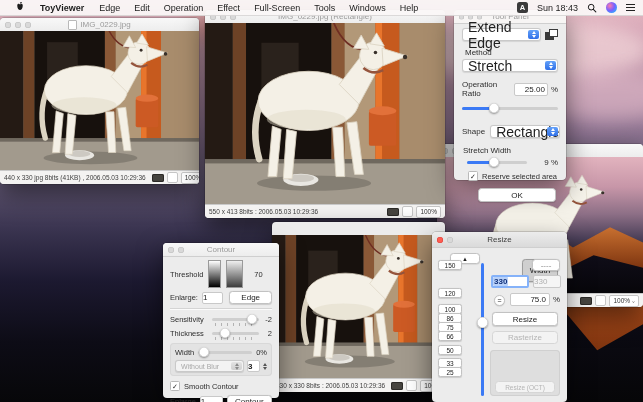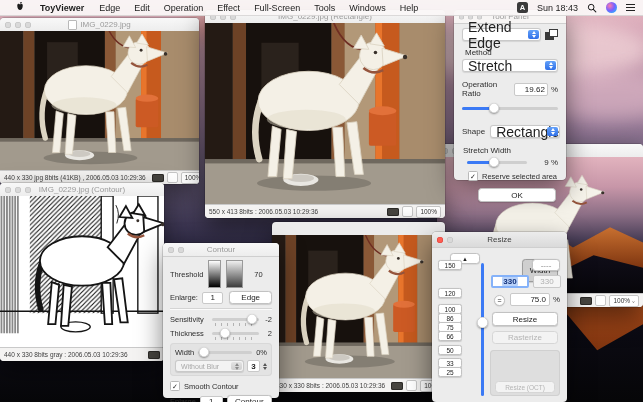--- a/index.html
+++ b/index.html
@@ -60,21 +60,21 @@
     font-size:14px;color:#1f1f1f;padding-left:5px;position:relative;box-shadow:0 .5px 1px rgba(0,0,0,.1);box-sizing:border-box;}
   .popup .step{position:absolute;right:1px;top:1px;bottom:1px;width:11px;border-radius:2px;
     background:linear-gradient(#63a1f9,#2f6fe8);display:flex;flex-direction:column;align-items:center;justify-content:center;gap:1px;}
   .popup.disabled{background:#f3f3f3;color:#a8a8a8;}
   .popup.disabled .step{background:linear-gradient(#e3e3e3,#cfcfcf);}
   .tri-u{width:0;height:0;border-left:2.5px solid transparent;border-right:2.5px solid transparent;border-bottom:3px solid #fff;}
   .tri-d{width:0;height:0;border-left:2.5px solid transparent;border-right:2.5px solid transparent;border-top:3px solid #fff;}
   .popup.disabled .tri-u{border-bottom-color:#8a8a8a;}
   .popup.disabled .tri-d{border-top-color:#8a8a8a;}
   .field{background:#fff;border:1px solid #c9c9c9;border-radius:2px;font-size:8px;color:#222;
-    display:flex;align-items:center;justify-content:center;box-sizing:border-box;}
+    display:flex;align-items:center;justify-content:flex-start;box-sizing:border-box;}
   .btn{background:#fff;border:1px solid #c2c2c2;border-radius:3.5px;font-size:8px;color:#222;
     display:flex;align-items:center;justify-content:center;box-shadow:0 .5px 1px rgba(0,0,0,.14);box-sizing:border-box;}
   .btn.disabled{background:#f3f3f3;color:#b4b4b4;box-shadow:none;border-color:#d6d6d6;}
   .btn.selected{background:#cfcfcf;border-color:#9d9d9d;}
   .slider{position:relative;height:10px;}
   .slider .track{position:absolute;left:0;right:0;top:4px;height:3px;background:#cfcfcf;border-radius:2px;}
   .slider .fill{position:absolute;left:0;top:4px;height:3px;background:#3b7af5;border-radius:2px;}
   .slider .thumb{position:absolute;top:0;width:10px;height:10px;background:#fff;border-radius:50%;
     box-shadow:0 1px 2px rgba(0,0,0,.4),inset 0 0 0 .6px #c6c6c6;}
   .ticks{position:absolute;left:3px;right:3px;top:9px;height:2.5px;
@@ -244,40 +244,20 @@
       <span>550 x 413  8bits : 2006.05.03 10:29:36</span>
       <span class="grow"></span>
       <span class="scrn"></span>
       <span class="wbox"></span>
       <span class="zbox">
         <span>100%</span>
       </span>
     </div>
   </div>
 
-  <div class="window" style="left:0px;top:183px;width:164px;height:178px;z-index:4;">
-    <div class="tbar">
-      <div class="lights">
-        <span class="lt"></span>
-        <span class="lt"></span>
-        <span class="lt"></span>
-      </div>
-      <span>IMG_0229.jpg (Contour)</span>
-    </div>
-    <div class="imgarea" style="background:#fff;">
-      <svg viewBox="0 0 190 165" preserveAspectRatio="xMidYMid slice">
-          <use href="#contourscene"></use>
-        </svg>
-    </div>
-    <div class="sbar">
-      <span>440 x 330  8bits gray : 2006.05.03 10:29:36</span>
-      <span class="grow"></span>
-      <span class="scrn"></span>
-    </div>
-  </div>
 
   <div class="window" style="left:272px;top:222px;width:173px;height:170px;z-index:5;">
     <div class="imgarea">
       <svg viewBox="0 0 220 165" preserveAspectRatio="xMidYMid slice">
           <use href="#scene"></use>
         </svg>
     </div>
     <div class="sbar">
       <span>330 x 330  8bits : 2006.05.03 10:29:36</span>
       <span class="grow"></span>
@@ -393,21 +373,21 @@
       <div class="lbl" style="margin:7px 0 2px 3px;">Method</div>
       <span class="popup" style="display:flex;">
         <span>Stretch</span>
         <span class="step">
             <i class="tri-u"></i>
             <i class="tri-d"></i>
           </span>
       </span>
       <div class="row" style="margin-top:8px;gap:3px;">
         <span class="lbl">Operation Ratio</span>
-        <span class="field" style="width:34px;height:13px;justify-content:flex-end;padding-right:2px;flex:none;margin-left:auto;">19.62</span>
+        <span class="field" style="width:34px;height:13px;justify-content:flex-end;padding-right:2px;flex:none;margin-left:auto;">25.00</span>
         <span class="lbl">%</span>
       </div>
       <div class="slider" style="margin-top:5px;">
         <span class="track"></span>
           <span class="fill" style="width:32%;"></span>
         <span class="thumb" style="left:28%;"></span>
       </div>
       <div class="row" style="margin-top:12px;gap:5px;">
         <span class="lbl">Shape</span>
         <span class="popup" style="flex:1;">

